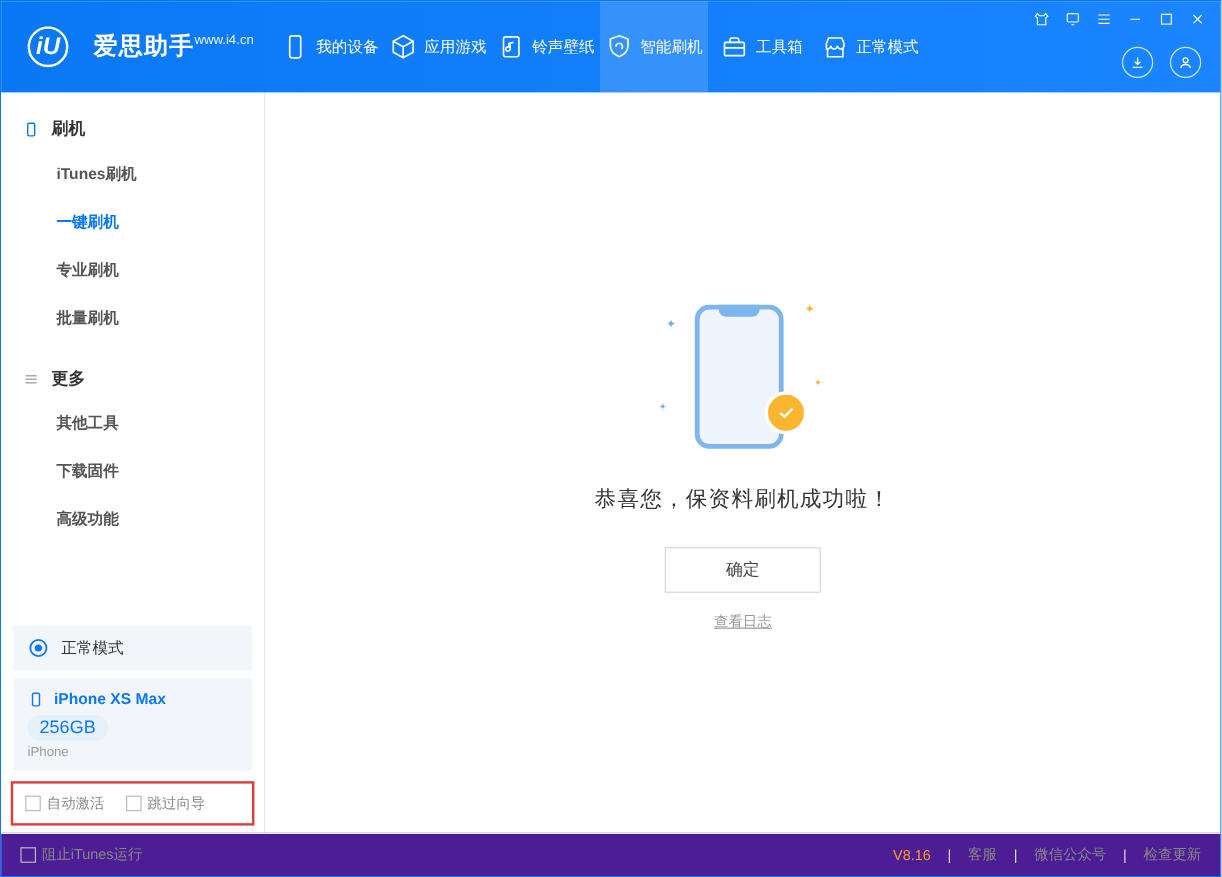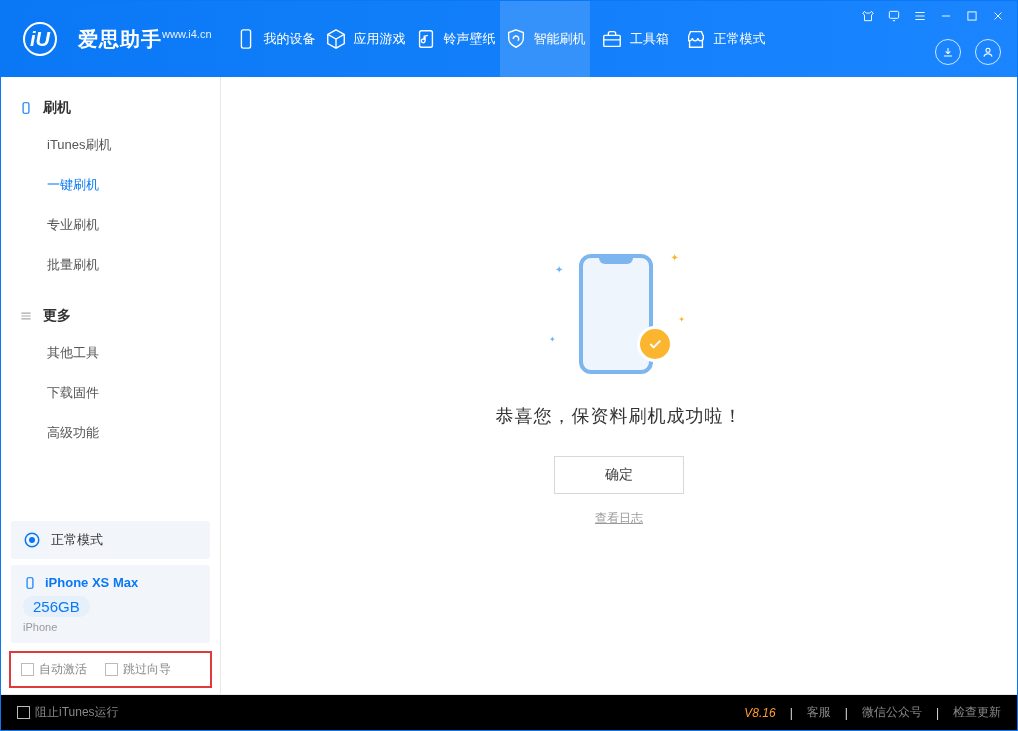--- a/index.html
+++ b/index.html
@@ -19,21 +19,21 @@
 .win-controls-top { position: absolute; top: 8px; right: 12px; display: flex; gap: 12px; align-items: center; }
 .win-controls-top svg { width: 14px; height: 14px; stroke: #fff; fill: none; stroke-width: 1.6; cursor: pointer; }
 .win-controls-bot { position: absolute; bottom: 12px; right: 16px; display: flex; gap: 14px; align-items: center; }
 .win-controls-bot .circ-btn { width: 26px; height: 26px; border: 1.5px solid rgba(255,255,255,.8); border-radius: 50%; display: flex; align-items: center; justify-content: center; cursor: pointer; }
 .win-controls-bot svg { width: 14px; height: 14px; stroke: #fff; fill: none; stroke-width: 1.8; }
 .body-area { flex: 1; display: flex; min-height: 0; }
 .sidebar { width: 220px; border-right: 1px solid #e8e8e8; display: flex; flex-direction: column; background: #fff; }
 .side-section { padding-top: 10px; }
 .side-header { display: flex; align-items: center; gap: 10px; padding: 12px 18px 8px 18px; font-size: 14px; color: #333; font-weight: 600; }
 .side-header svg { width: 14px; height: 14px; }
-.side-items { list-style: none; }
+.side-items { list-style: none; font-weight: bold; }
 .side-items li { padding: 11px 0 11px 46px; font-size: 13px; color: #555; cursor: pointer; }
 .side-items li.active { color: #0a78f5; }
 .side-bottom { margin-top: auto; }
 .mode-card { margin: 6px 10px; background: #f2f6fb; border-radius: 3px; padding: 10px 12px; display: flex; align-items: center; gap: 10px; color: #333; font-size: 13px; }
 .mode-card svg { width: 18px; height: 18px; }
 .device-card { margin: 6px 10px 8px 10px; background: #f2f6fb; border-radius: 3px; padding: 10px 12px; }
 .device-name { color: #0a78f5; font-weight: 600; font-size: 13px; display: flex; align-items: center; gap: 8px; }
 .device-name svg { width: 14px; height: 14px; }
 .storage-badge { display: inline-block; margin-top: 6px; background: #e6f0fb; color: #0a78f5; border-radius: 10px; padding: 2px 10px; font-size: 15px; }
 .device-type { margin-top: 4px; color: #999; font-size: 11px; }
@@ -46,25 +46,25 @@
 .badge { position: absolute; right: 16px; bottom: 22px; width: 36px; height: 36px; background: #fcb52e; border: 3px solid #fff; border-radius: 50%; display: flex; align-items: center; justify-content: center; }
 .badge svg { width: 16px; height: 16px; stroke: #fff; stroke-width: 3; fill: none; }
 .spark { position: absolute; color: #fcb52e; font-size: 14px; }
 .spark.s1 { left: 6px; top: 20px; color: #6eb4f0; font-size: 10px; }
 .spark.s2 { right: 10px; top: 8px; font-size: 10px; }
 .spark.s3 { left: 0px; bottom: 40px; font-size: 8px; color: #6eb4f0; }
 .spark.s4 { right: 4px; bottom: 60px; font-size: 8px; }
 .success-text { font-size: 18px; color: #333; letter-spacing: 1px; margin-bottom: 28px; }
 .ok-btn { width: 130px; height: 38px; border: 1px solid #d8d8d8; background: #fff; font-size: 14px; color: #444; cursor: pointer; margin-bottom: 16px; }
 .log-link { color: #999; font-size: 12px; text-decoration: underline; cursor: pointer; }
-.statusbar { height: 36px; border-top: 1px solid #e8e8e8; display: flex; align-items: center; padding: 0 16px; font-size: 12px; color: #888; background: #000000; }
+.statusbar { height: 36px; border-top: 1px solid #e8e8e8; display: flex; align-items: center; padding: 0 16px; font-size: 12px; color: #888; background: #4c1d95; }
 .statusbar .right { margin-left: auto; display: flex; align-items: center; gap: 14px; }
 .statusbar .sep { color: #ddd; }
 .status-link { color: #888; cursor: pointer; }
-.version { color: #ff9a2e; font-style: italic; }
+.version { color: #ff9a2e; }
 </style>
 </head>
 <body>
 
 <div class="window">
 
   <div class="titlebar">
     <div class="logo-area">
       <div class="logo-circle">iU</div>
       <div class="logo-text">

